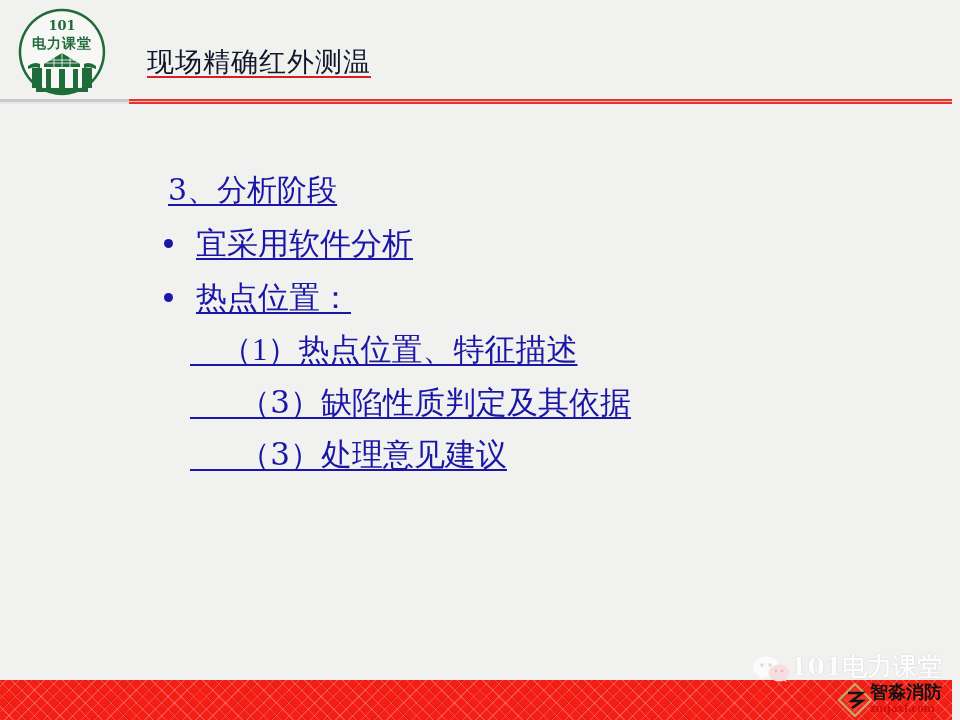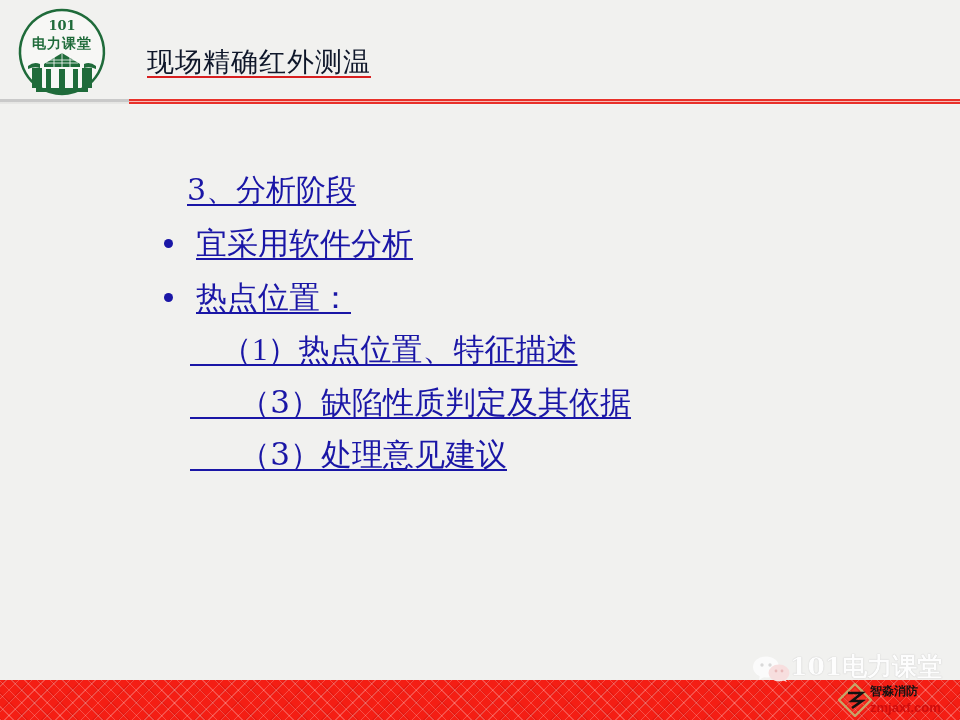--- a/index.html
+++ b/index.html
@@ -14,21 +14,20 @@
     font-family: "DejaVu Serif", "Liberation Serif", serif;
     background: #f1f1ef;
   }
 
   #slide {
     position: relative;
     width: 952px;
     height: 720px;
     background: #f1f1ef;
     overflow: hidden;
-    padding-left: 8px;
   }
 
   
   #header {
     position: absolute;
     left: 0; top: 0;
     width: 960px;
     height: 104px;
   }
 
@@ -98,21 +97,20 @@
     text-decoration-thickness: 2px;
     text-underline-offset: 4px;
   }
 
   .line-head {
     position: absolute;
     left: 168px;
     top: 0px;
     font-size: 30px;
     line-height: 40px;
-    margin-left: 19px;
   }
 
   .bullet-row {
     position: absolute;
     left: 164px;
     width: 760px;
     display: block;
   }
   .bullet-row .dot {
     position: absolute;
@@ -203,32 +201,32 @@
     left: 0px;
     top: 1px;
     width: 34px;
     height: 34px;
   }
   #brand-cn {
     position: absolute;
     left: 32px;
     top: 0px;
     font-family: "DejaVu Sans", "Liberation Sans", sans-serif;
-    font-size: 12px;
+    font-size: 18px;
     line-height: 19px;
     font-weight: bold;
     color: #111111;
     white-space: nowrap;
     letter-spacing: 0px;
   }
   #brand-url {
     position: absolute;
     left: 32px;
     top: 18px;
-    font-family: Liberation Sans, sans-serif;
+    font-family: Liberation Serif, serif;
     font-size: 13px;
     line-height: 16px;
     font-weight: bold;
     color: #cf0d0d;
     white-space: nowrap;
   }
 </style>
 </head>
 <body>
 

